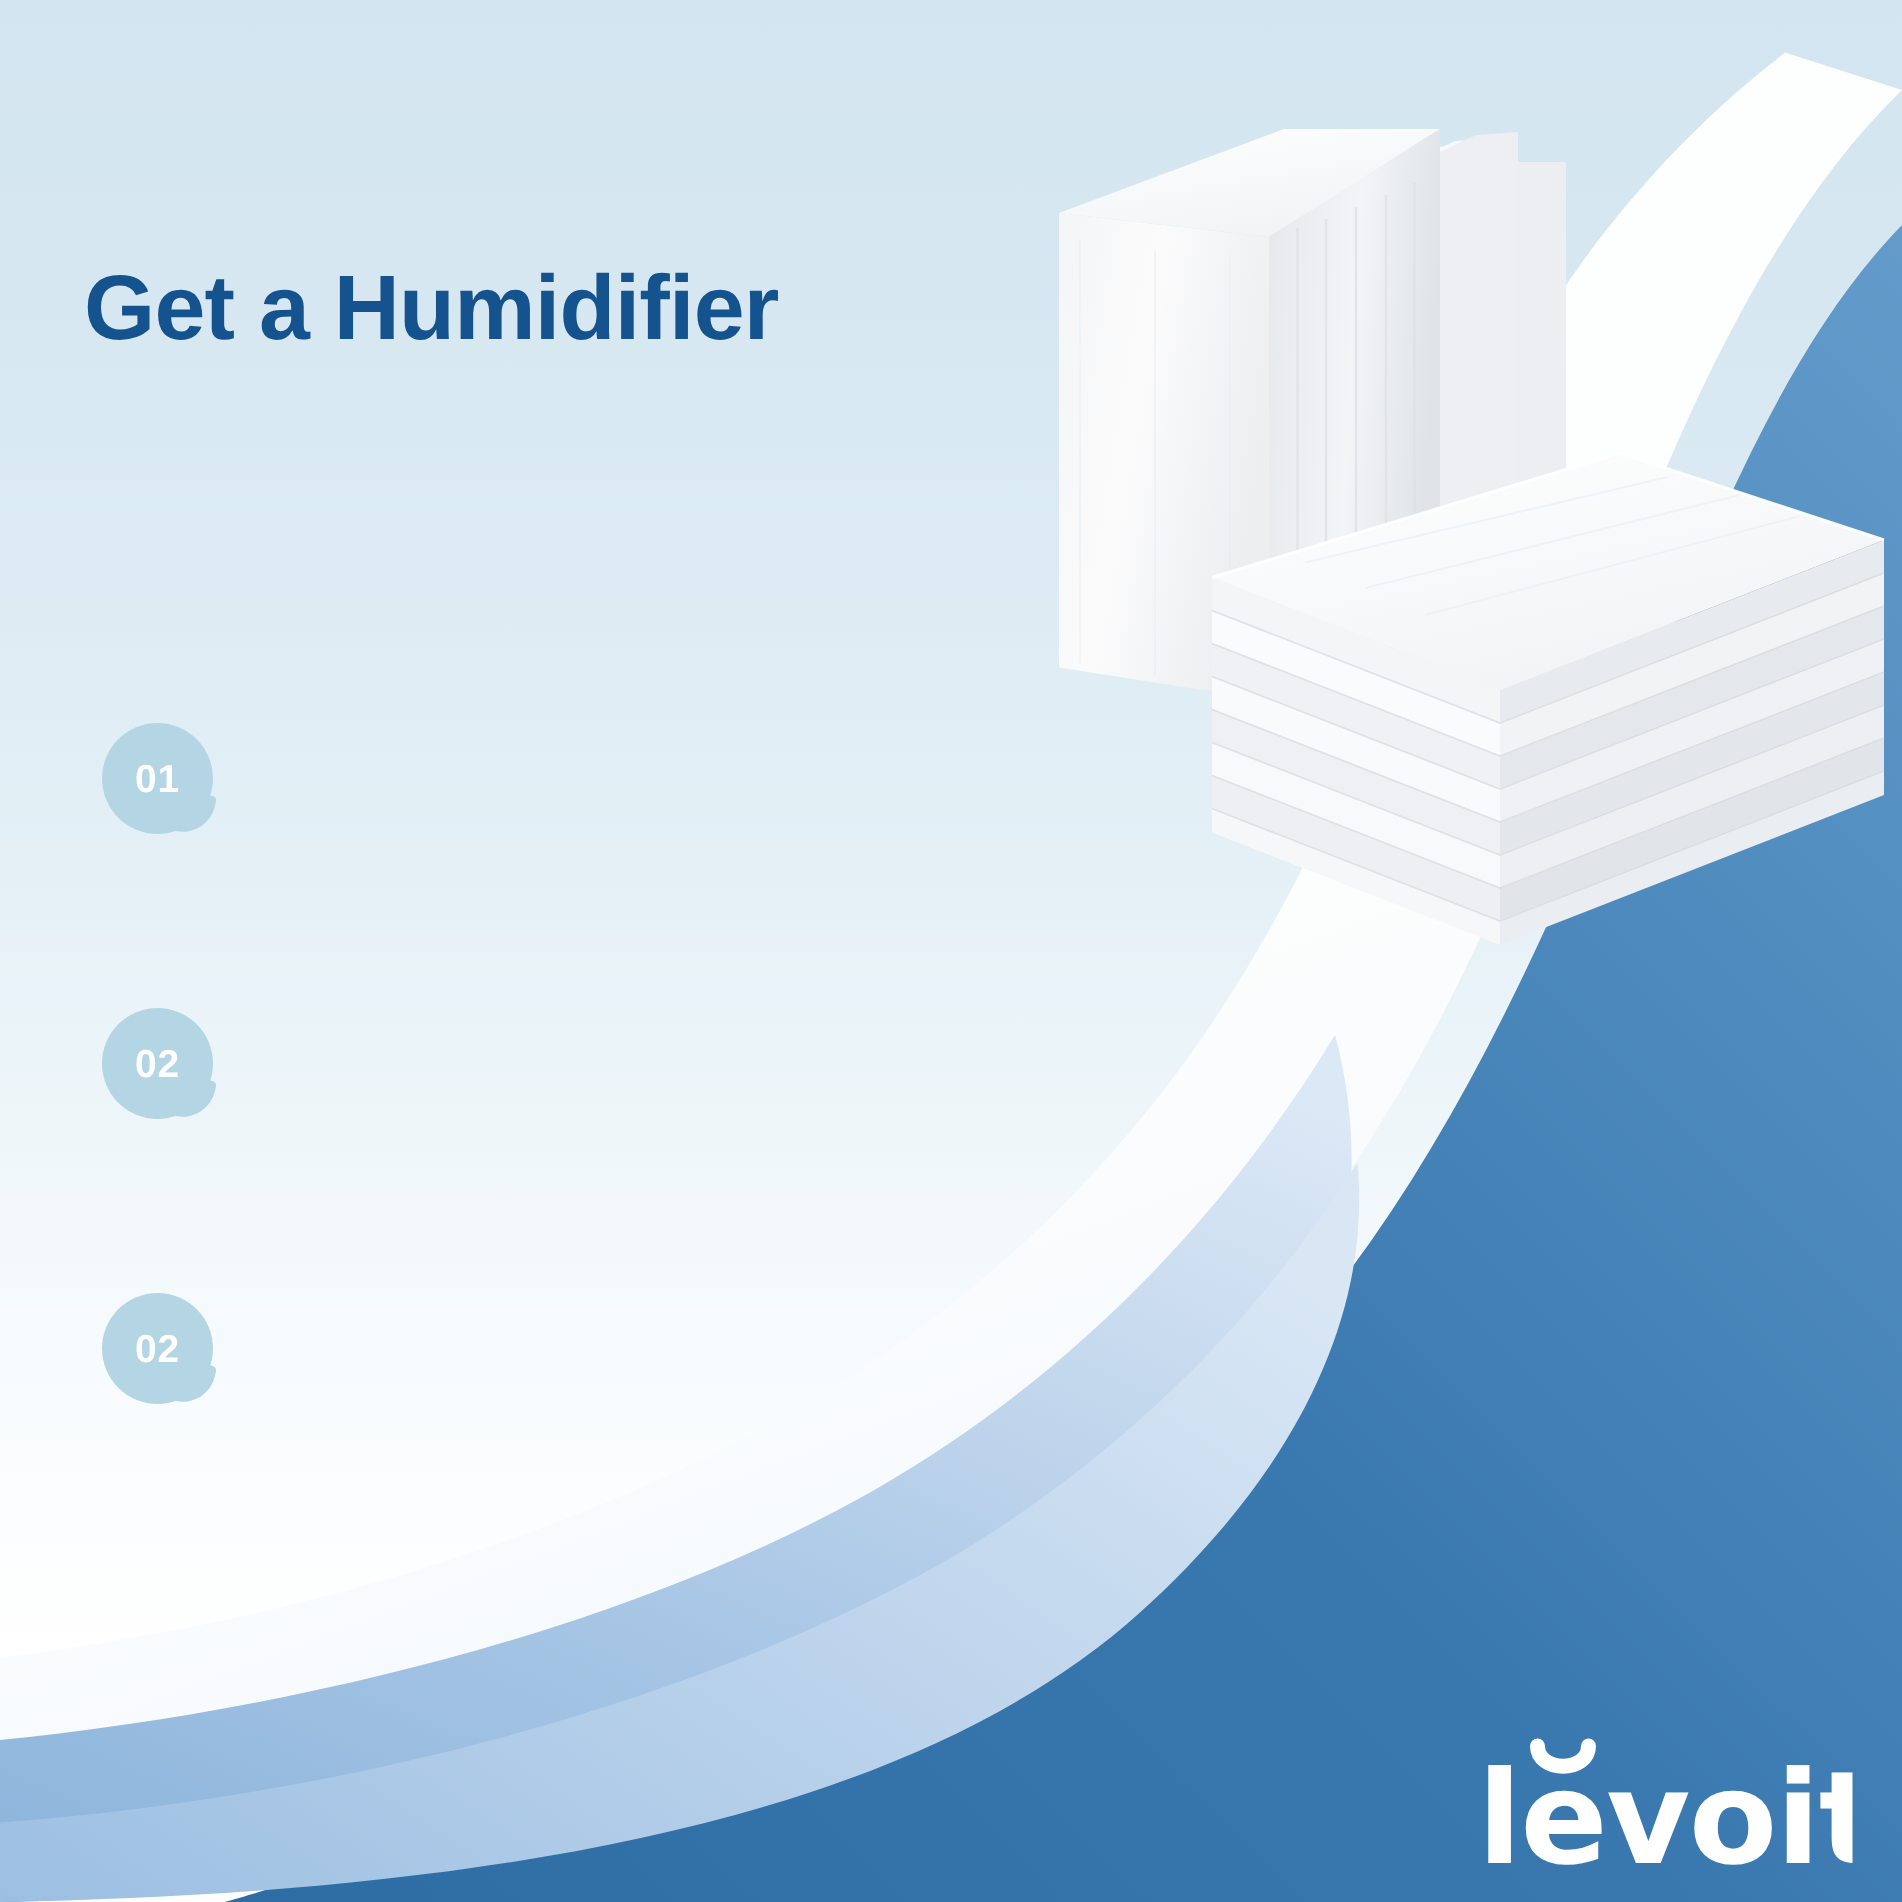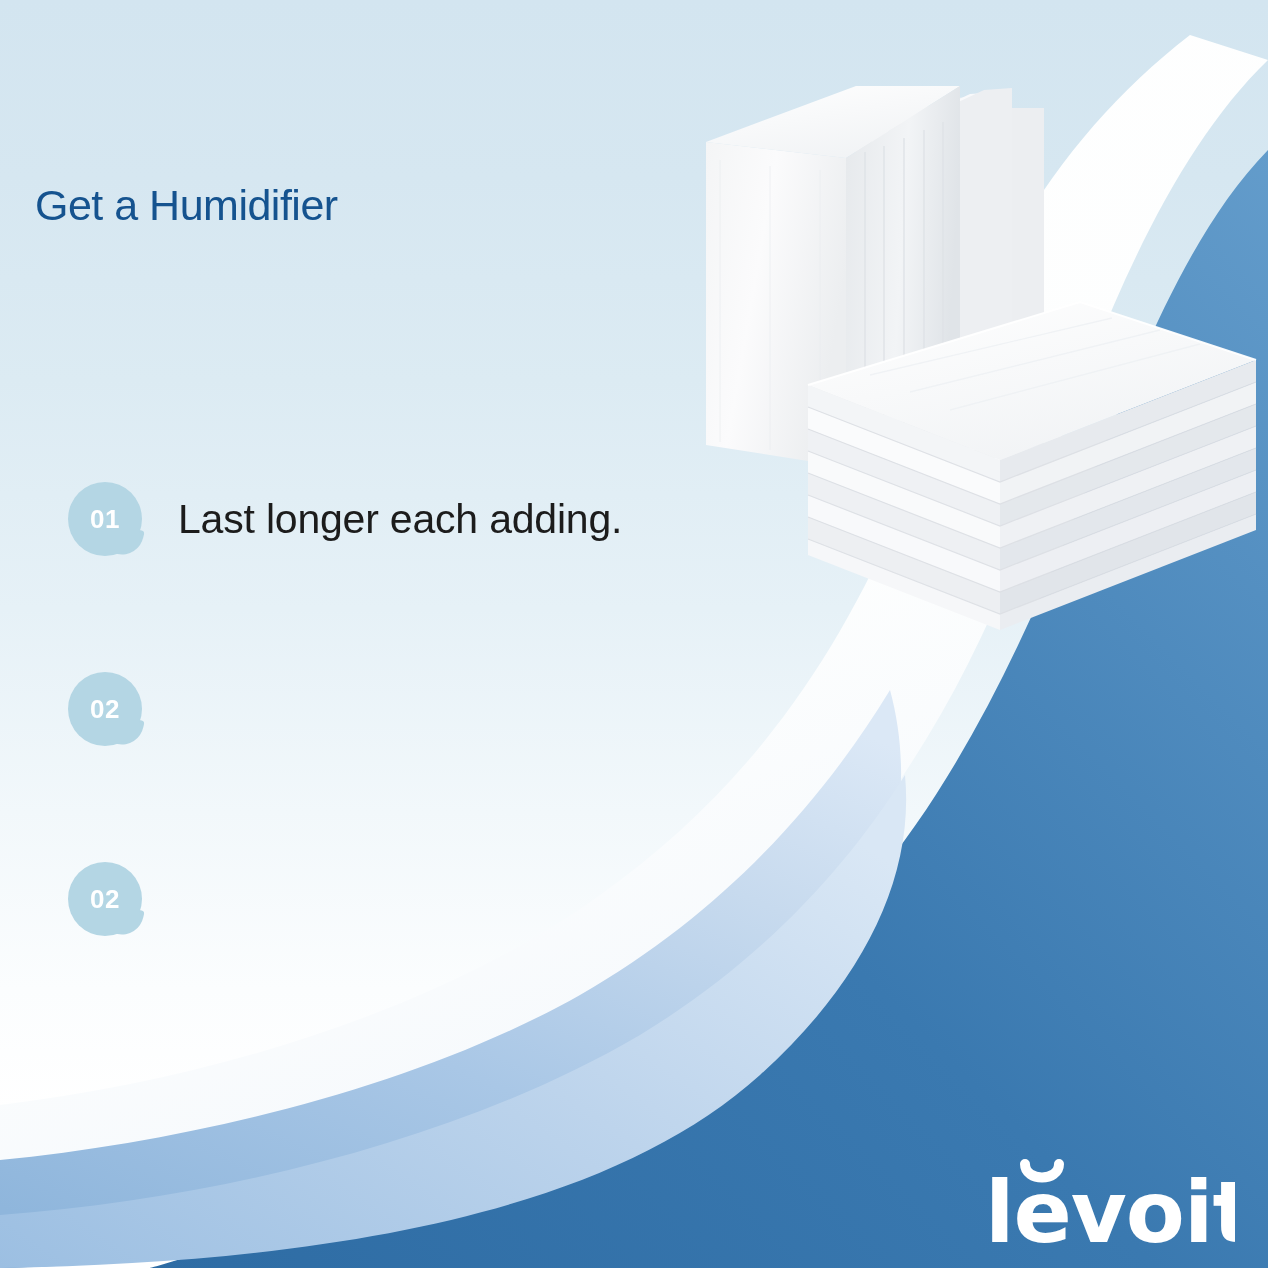--- a/index.html
+++ b/index.html
@@ -30,27 +30,27 @@
     left: 0;
     top: 0;
     width: 1268px;
     height: 1268px;
     pointer-events: none;
   }
 
   
   #headline {
     position: absolute;
-    left: 35px;
+    left: 56px;
     top: 158px;
     width: 640px;
     color: #15538f;
-    font-size: 43px;
+    font-size: 61px;
     line-height: 94px;
-    font-weight: 400;
+    font-weight: 700;
     letter-spacing: -0.5px;
   }
   #headline .hl-line { display: block; white-space: nowrap; }
 
   
   #feature-list {
     position: absolute;
     left: 0;
     top: 0;
     width: 100%;
@@ -318,21 +318,20 @@
   </div>
 
   <div id="feature-list">
 
     <div class="feature-row" data-row="0">
       <div class="badge">
         <div class="badge-tail"></div>
         <div class="badge-bubble"></div>
         <div class="badge-num">01</div>
       </div>
-      <div class="feature-text">Last longer each adding.</div>
     </div>
 
     <div class="feature-row" data-row="1">
       <div class="badge">
         <div class="badge-tail"></div>
         <div class="badge-bubble"></div>
         <div class="badge-num">02</div>
       </div>
     </div>
 

